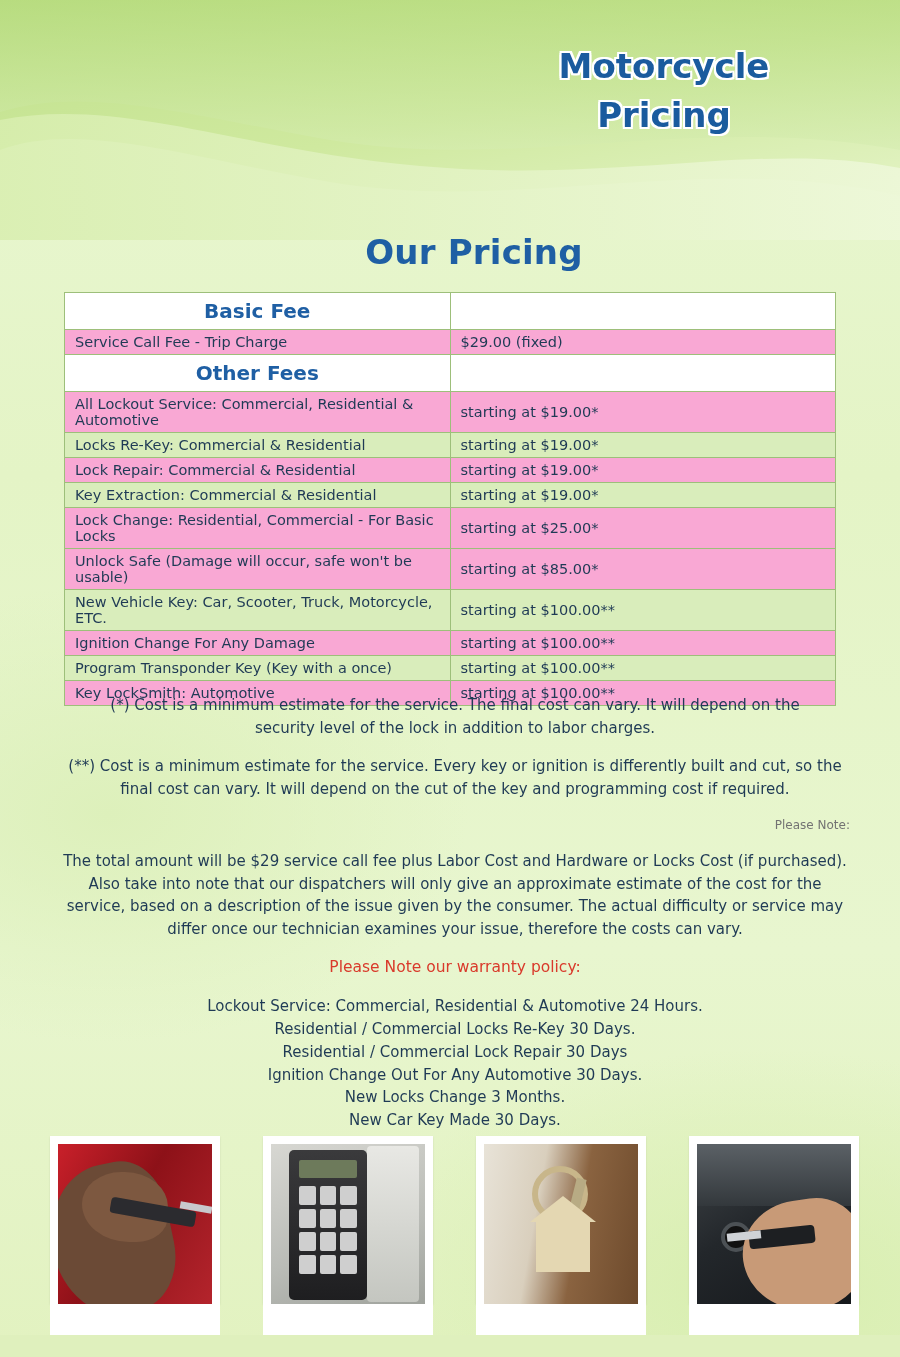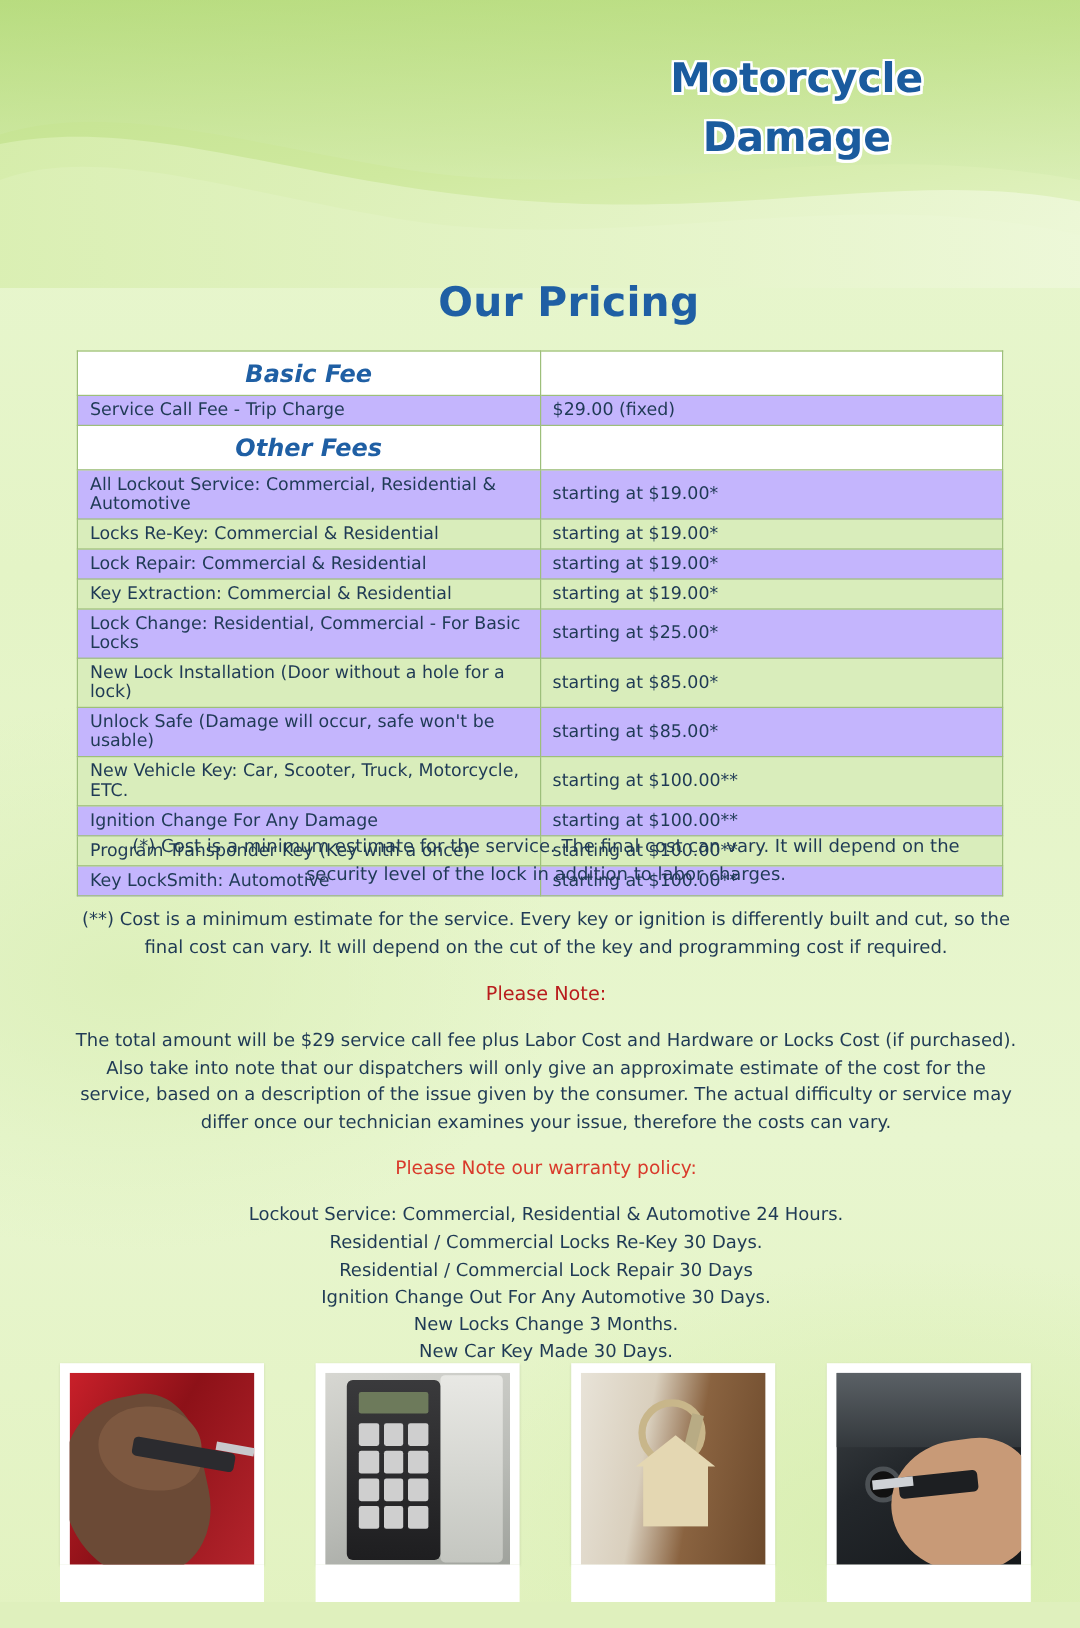--- a/index.html
+++ b/index.html
@@ -65,41 +65,40 @@
   td.label-col { width:590px; }
   td.price-col { width:182px; }
   tr.section-row td.sec {
     background:#ffffff;
     text-align:center;
     font-size:20px;
     font-weight:bold;
     color:#1f5fa4;
     height:37px;
     padding:2px 6px;
-    font-style:italic;
   }
   tr.section-row td.blank {
     background:#ffffff;
   }
-  tr.data-row td { background:#c4b5fd; }
+  tr.data-row td { background:#f9a8d4; }
   tr.data-row.alt td { background:#d9edbb; }
 
   
   .notes {
     position:absolute; left:60px; top:694px; width:790px;
     text-align:center;
     color:#1f3a55;
     font-size:15px;
     line-height:1.5;
   }
   .notes p { margin:0 0 16px 0; }
   .note-star { padding:0 20px; }
   .note-dstar { padding:0 6px; }
   .please-note-head {
-    color:#b91c1c; font-size:16px; margin:0 0 2px 0;
+    color:#737373; font-size:12px; margin:0 0 2px 0;text-align:right;
   }
   .please-note-body { margin:0 0 18px 0; }
   .warranty-head { color:#d93a2b; font-size:15.5px; margin:0 0 2px 0; }
   .warranty-list { margin:0; }
   .warranty-list div { line-height:1.52; }
 
   
   .photos {
     position:absolute; left:0; top:1136px; width:900px; height:200px;
   }
@@ -232,21 +231,21 @@
       <stop offset="100%" stop-color="#d5ecb0"></stop>
     </linearGradient>
   </defs>
   <path d="M0,0 L900,0 L900,196 C700,150 520,214 330,182 C190,158 80,120 0,150 Z" fill="url(#g1)"></path>
   <path d="M0,0 L900,0 L900,150 C690,112 520,172 330,140 C200,118 90,84 0,112 Z" fill="url(#g3)" opacity="0.55"></path>
   <path d="M0,120 C120,96 240,150 420,166 C620,184 760,140 900,168 L900,240 L0,240 Z" fill="url(#g2)" opacity="0.85"></path>
 </svg>
 
 <div class="header-title">
   <span>Motorcycle</span>
-  <span class="l2">Damage</span>
+  <span class="l2">Pricing</span>
 </div>
 
 <div class="pricing-heading">Our Pricing</div>
 
 <div class="table-wrap">
   <table class="pricing">
     <tbody>
       <tr class="section-row">
         <td class="sec">Basic Fee</td>
         <td class="blank"></td>
@@ -273,24 +272,20 @@
         <td class="label-col">Lock Repair: Commercial &amp; Residential</td>
         <td class="price-col">starting at $19.00*</td>
       </tr>
       <tr class="data-row alt">
         <td class="label-col">Key Extraction: Commercial &amp; Residential</td>
         <td class="price-col">starting at $19.00*</td>
       </tr>
       <tr class="data-row">
         <td class="label-col">Lock Change: Residential, Commercial - For Basic Locks</td>
         <td class="price-col">starting at $25.00*</td>
-      </tr>
-      <tr class="data-row alt">
-        <td class="label-col">New Lock Installation (Door without a hole for a lock)</td>
-        <td class="price-col">starting at $85.00*</td>
       </tr>
       <tr class="data-row">
         <td class="label-col">Unlock Safe (Damage will occur, safe won't be usable)</td>
         <td class="price-col">starting at $85.00*</td>
       </tr>
       <tr class="data-row alt">
         <td class="label-col">New Vehicle Key: Car, Scooter, Truck, Motorcycle, ETC.</td>
         <td class="price-col">starting at $100.00**</td>
       </tr>
       <tr class="data-row">

